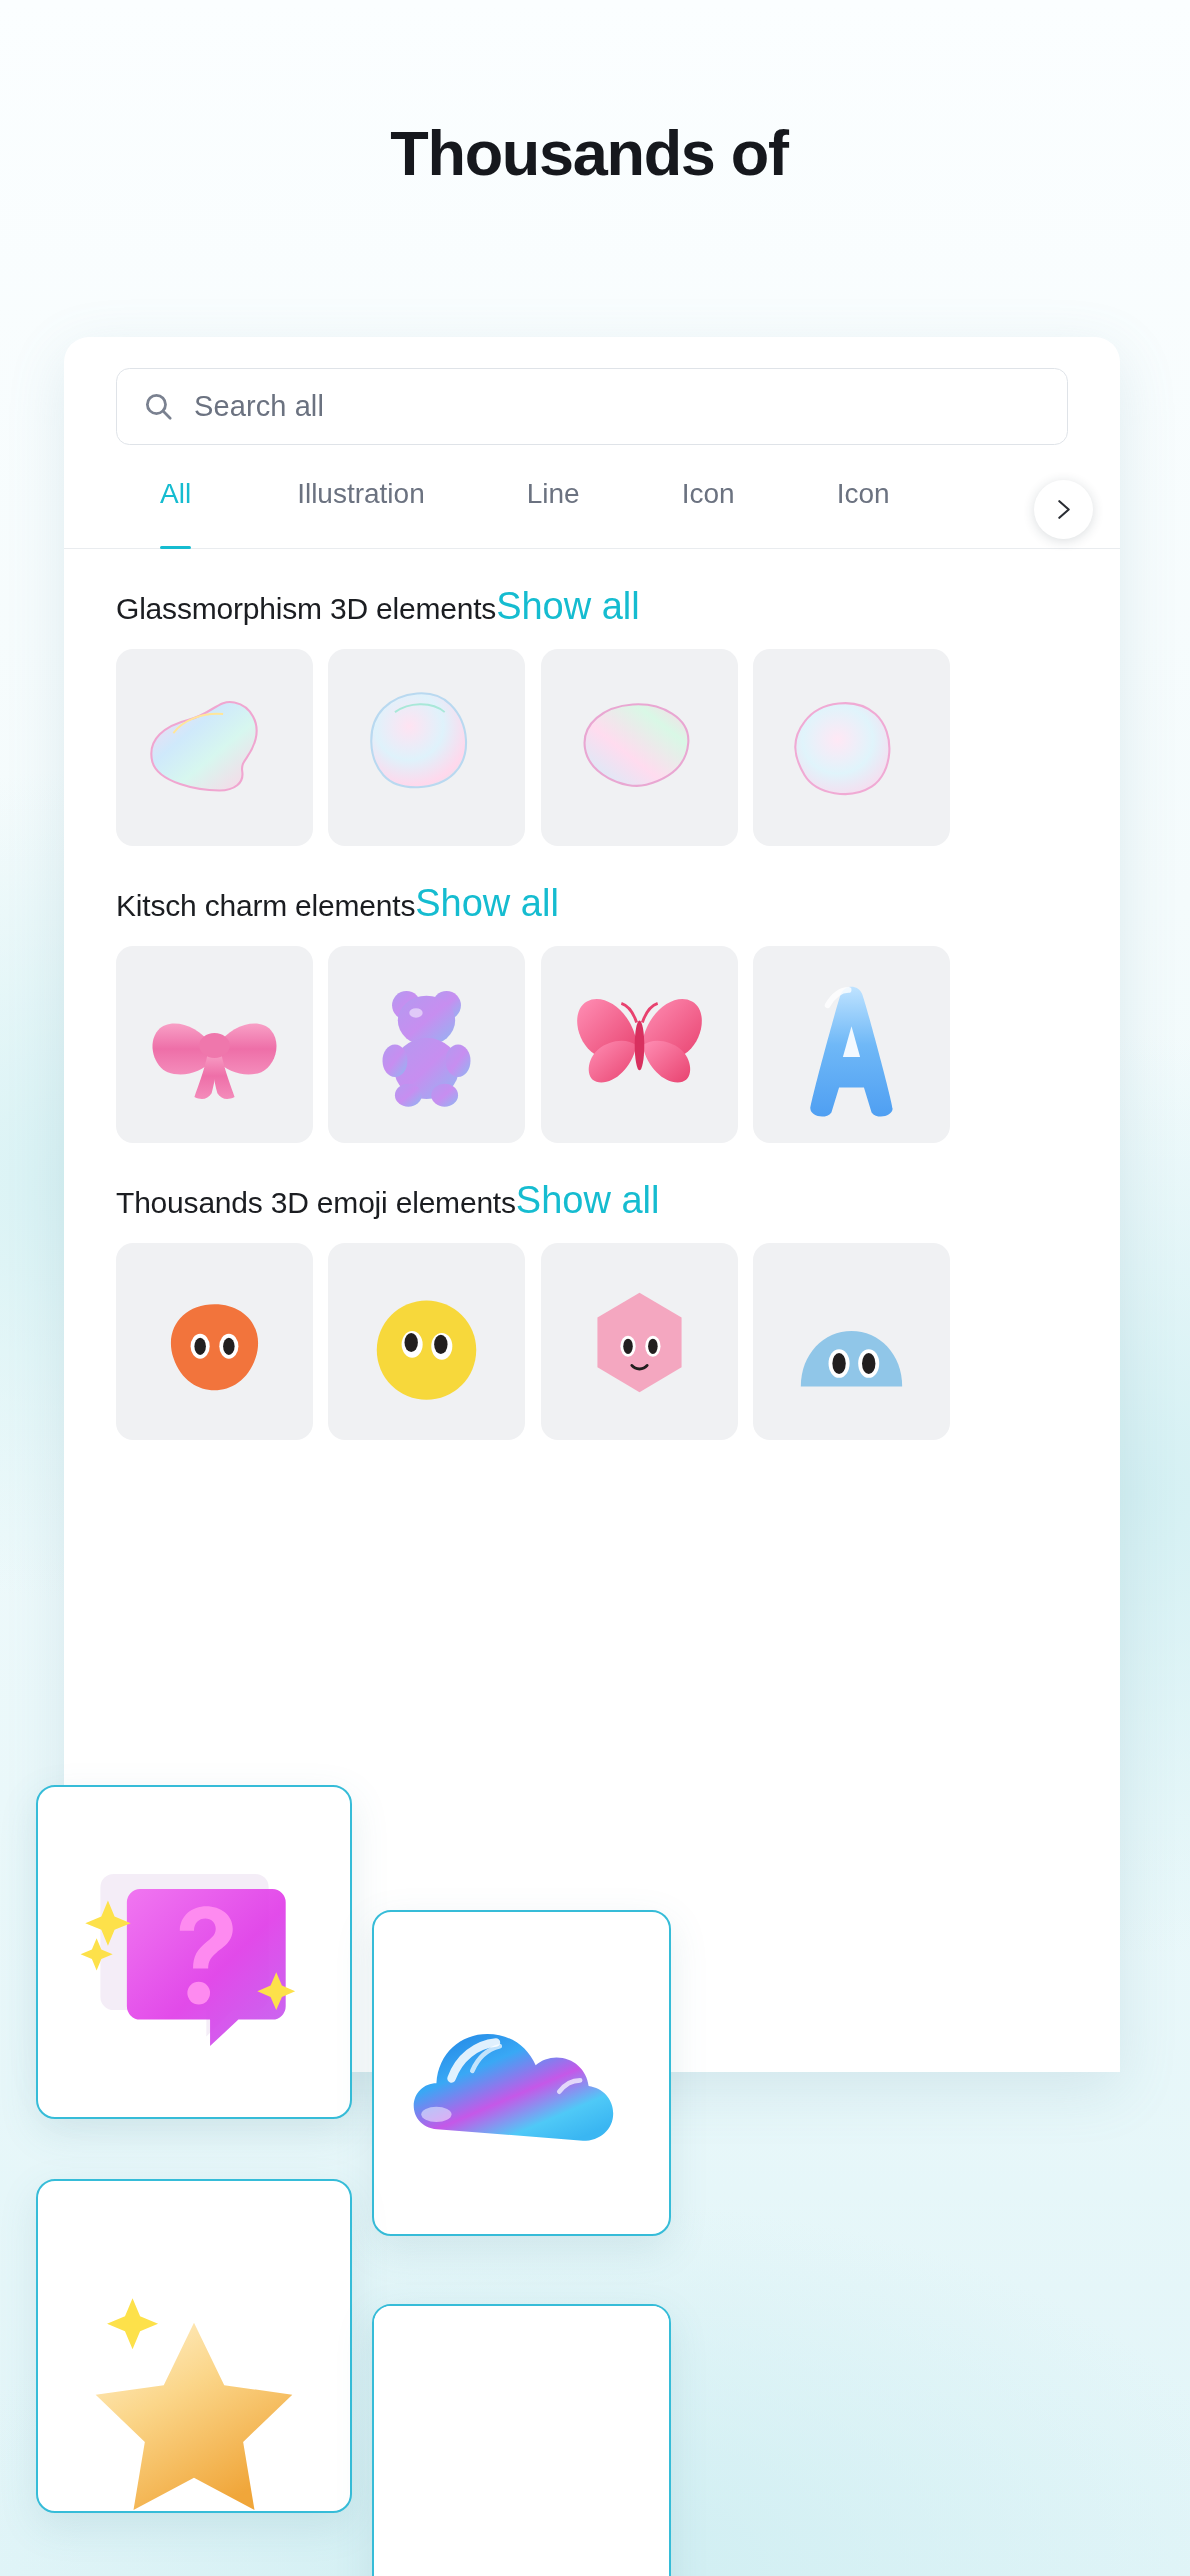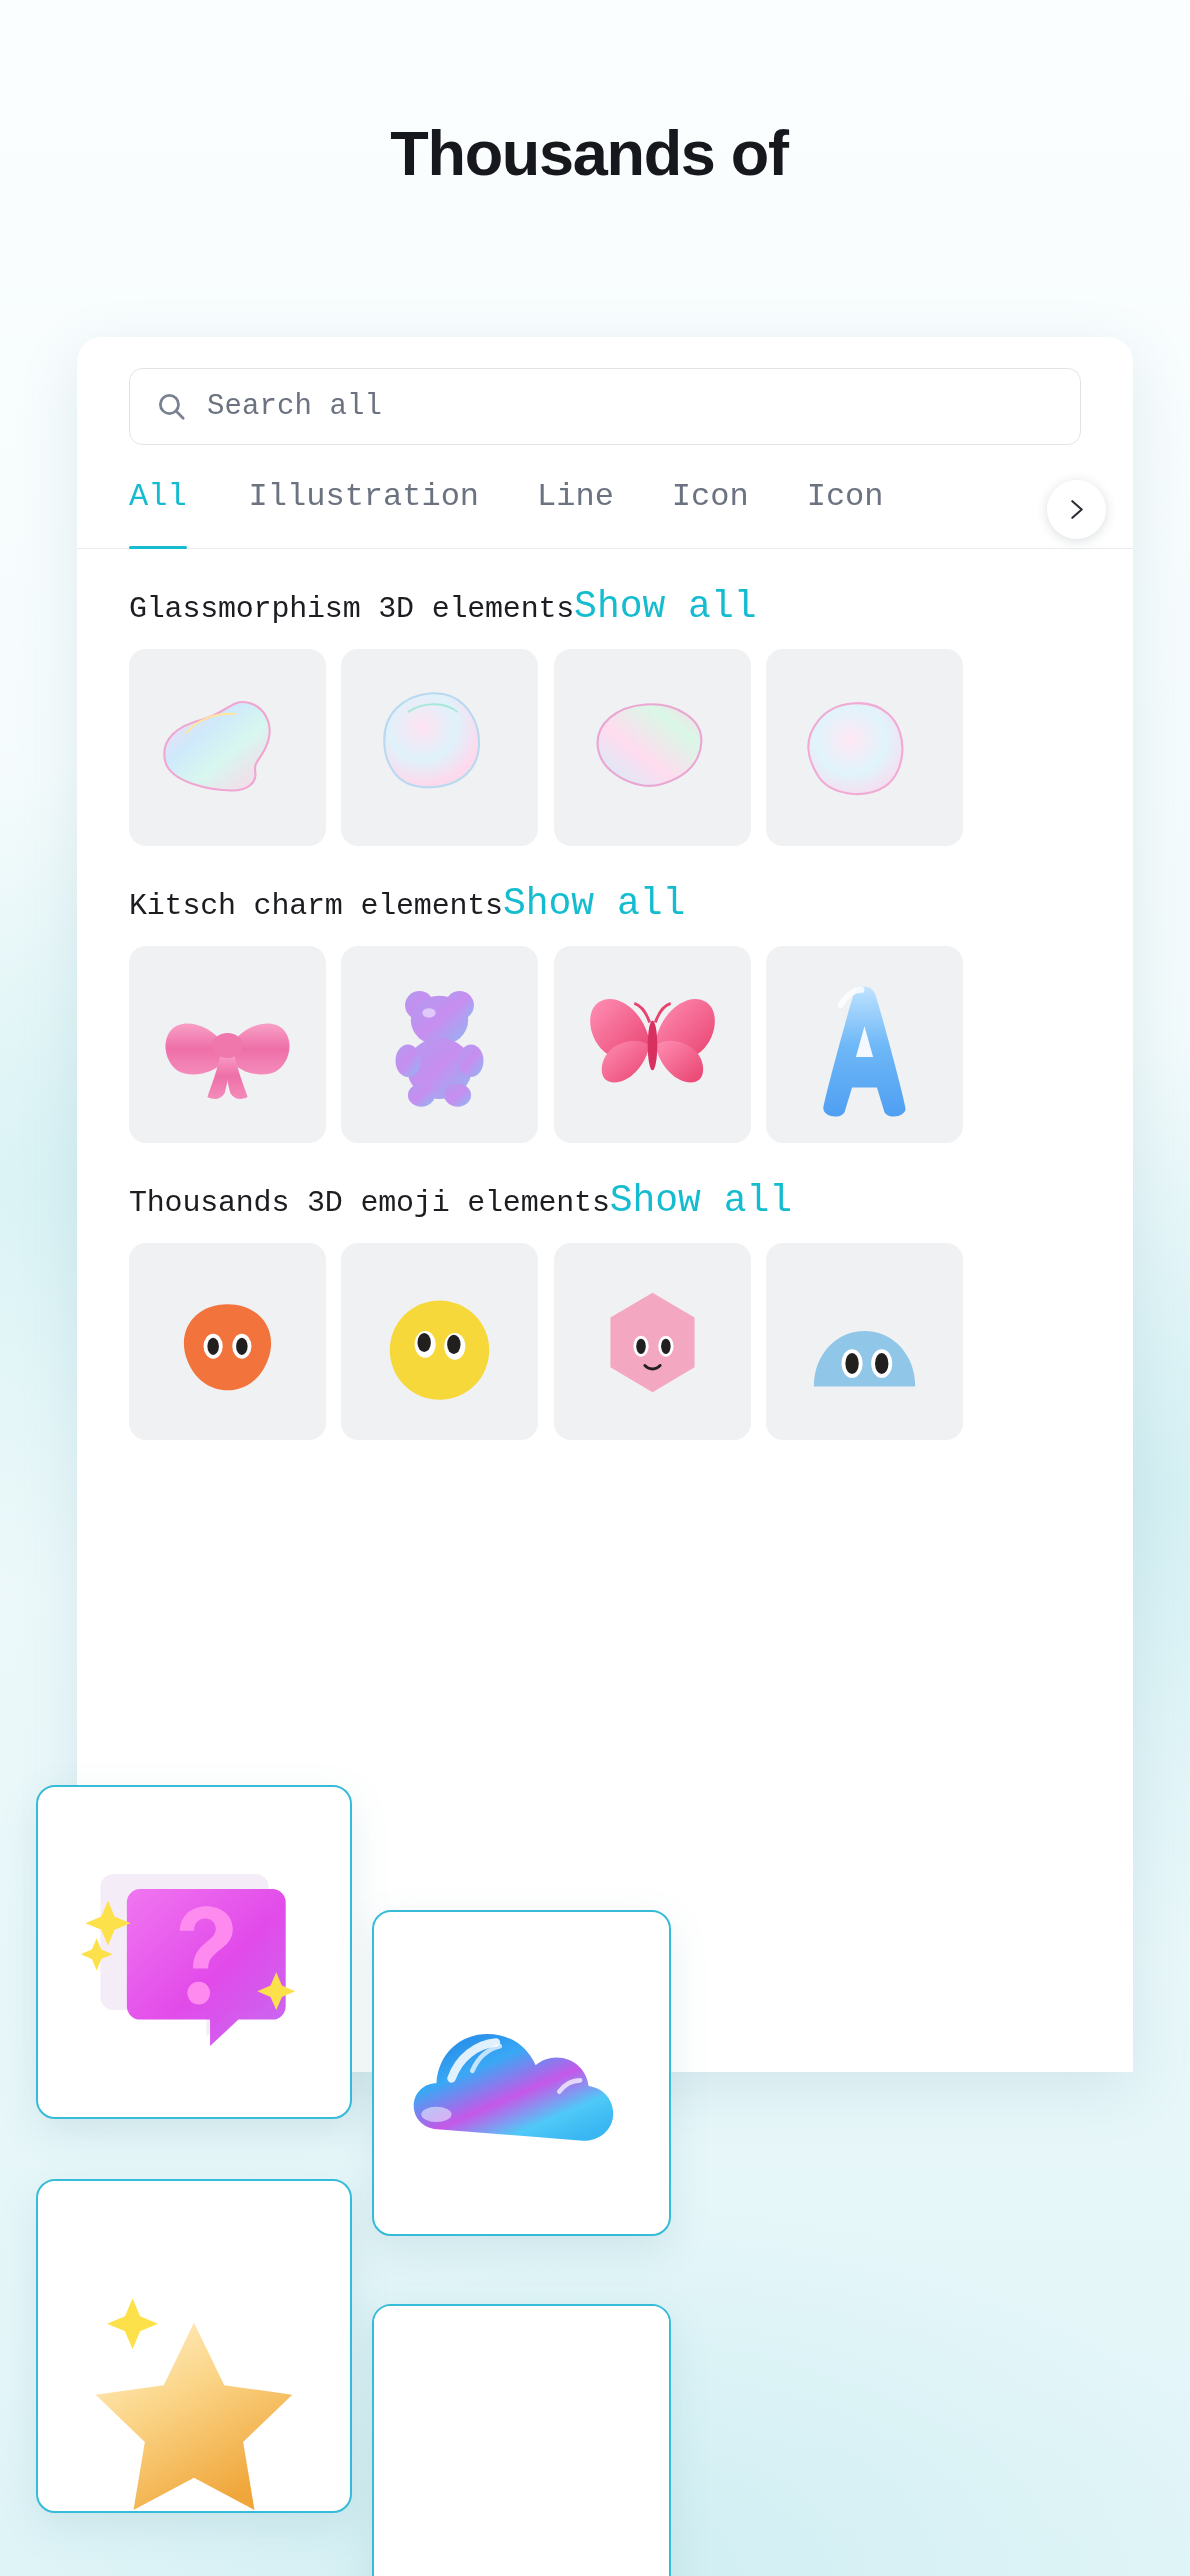--- a/index.html
+++ b/index.html
@@ -31,27 +31,26 @@
   .headline .hl { position: relative; display: inline-block; }
   .headline .hl::after {
     content: ""; position: absolute;
     left: 0; right: 0; bottom: -5.7px; height: 11.5px;
     background: #d5f2f5; z-index: -1;
   }
 
   
   .phone {
     position: absolute;
-    left: 77px; top: 337px;
+    left: 64px; top: 337px;
     width: 1056px; height: 1735px;
     background: #ffffff;
     border-radius: 25px 25px 0 0;
     box-shadow: 0 17px 58px rgba(100,150,165,0.16);
     overflow: hidden;
-    font-family: Liberation Mono, monospace;
   }
 
   .search-wrap { padding: 31px 52px 0 52px; }
   .search-box {
     display: flex; align-items: center; gap: 19px;
     height: 77px;
     border: 1.5px solid #dfe3e8;
     border-radius: 13.4px;
     padding: 0 25px;
     background: #fff;
@@ -68,25 +67,26 @@
     padding: 0 52px;
     border-bottom: 1.4px solid #e9ecef;
     height: 75px;
   }
   .tabs {
     display: flex; align-items: flex-start; gap: 0;
     height: 100%;
     white-space: nowrap;
   }
   .tab {
-    font-size: 32px;
+    font-size: 28px;
     color: #6b7280;
     padding: 3.8px 29px 0 29px;
     position: relative;
     height: 100%;
+    margin-left: 44px;
   }
   .tab:first-child { padding-left: 0; padding-right: 33px; }
   .tab.active { color: #15bcd0; font-weight: 500; }
   .tab.active::after {
     content: ""; position: absolute;
     left: 0; right: 33px; bottom: -1.4px; height: 3.8px;
     background: #15bcd0; border-radius: 1.9px;
   }
   .chev-btn {
     position: absolute; right: 27px; top: 5.8px;

